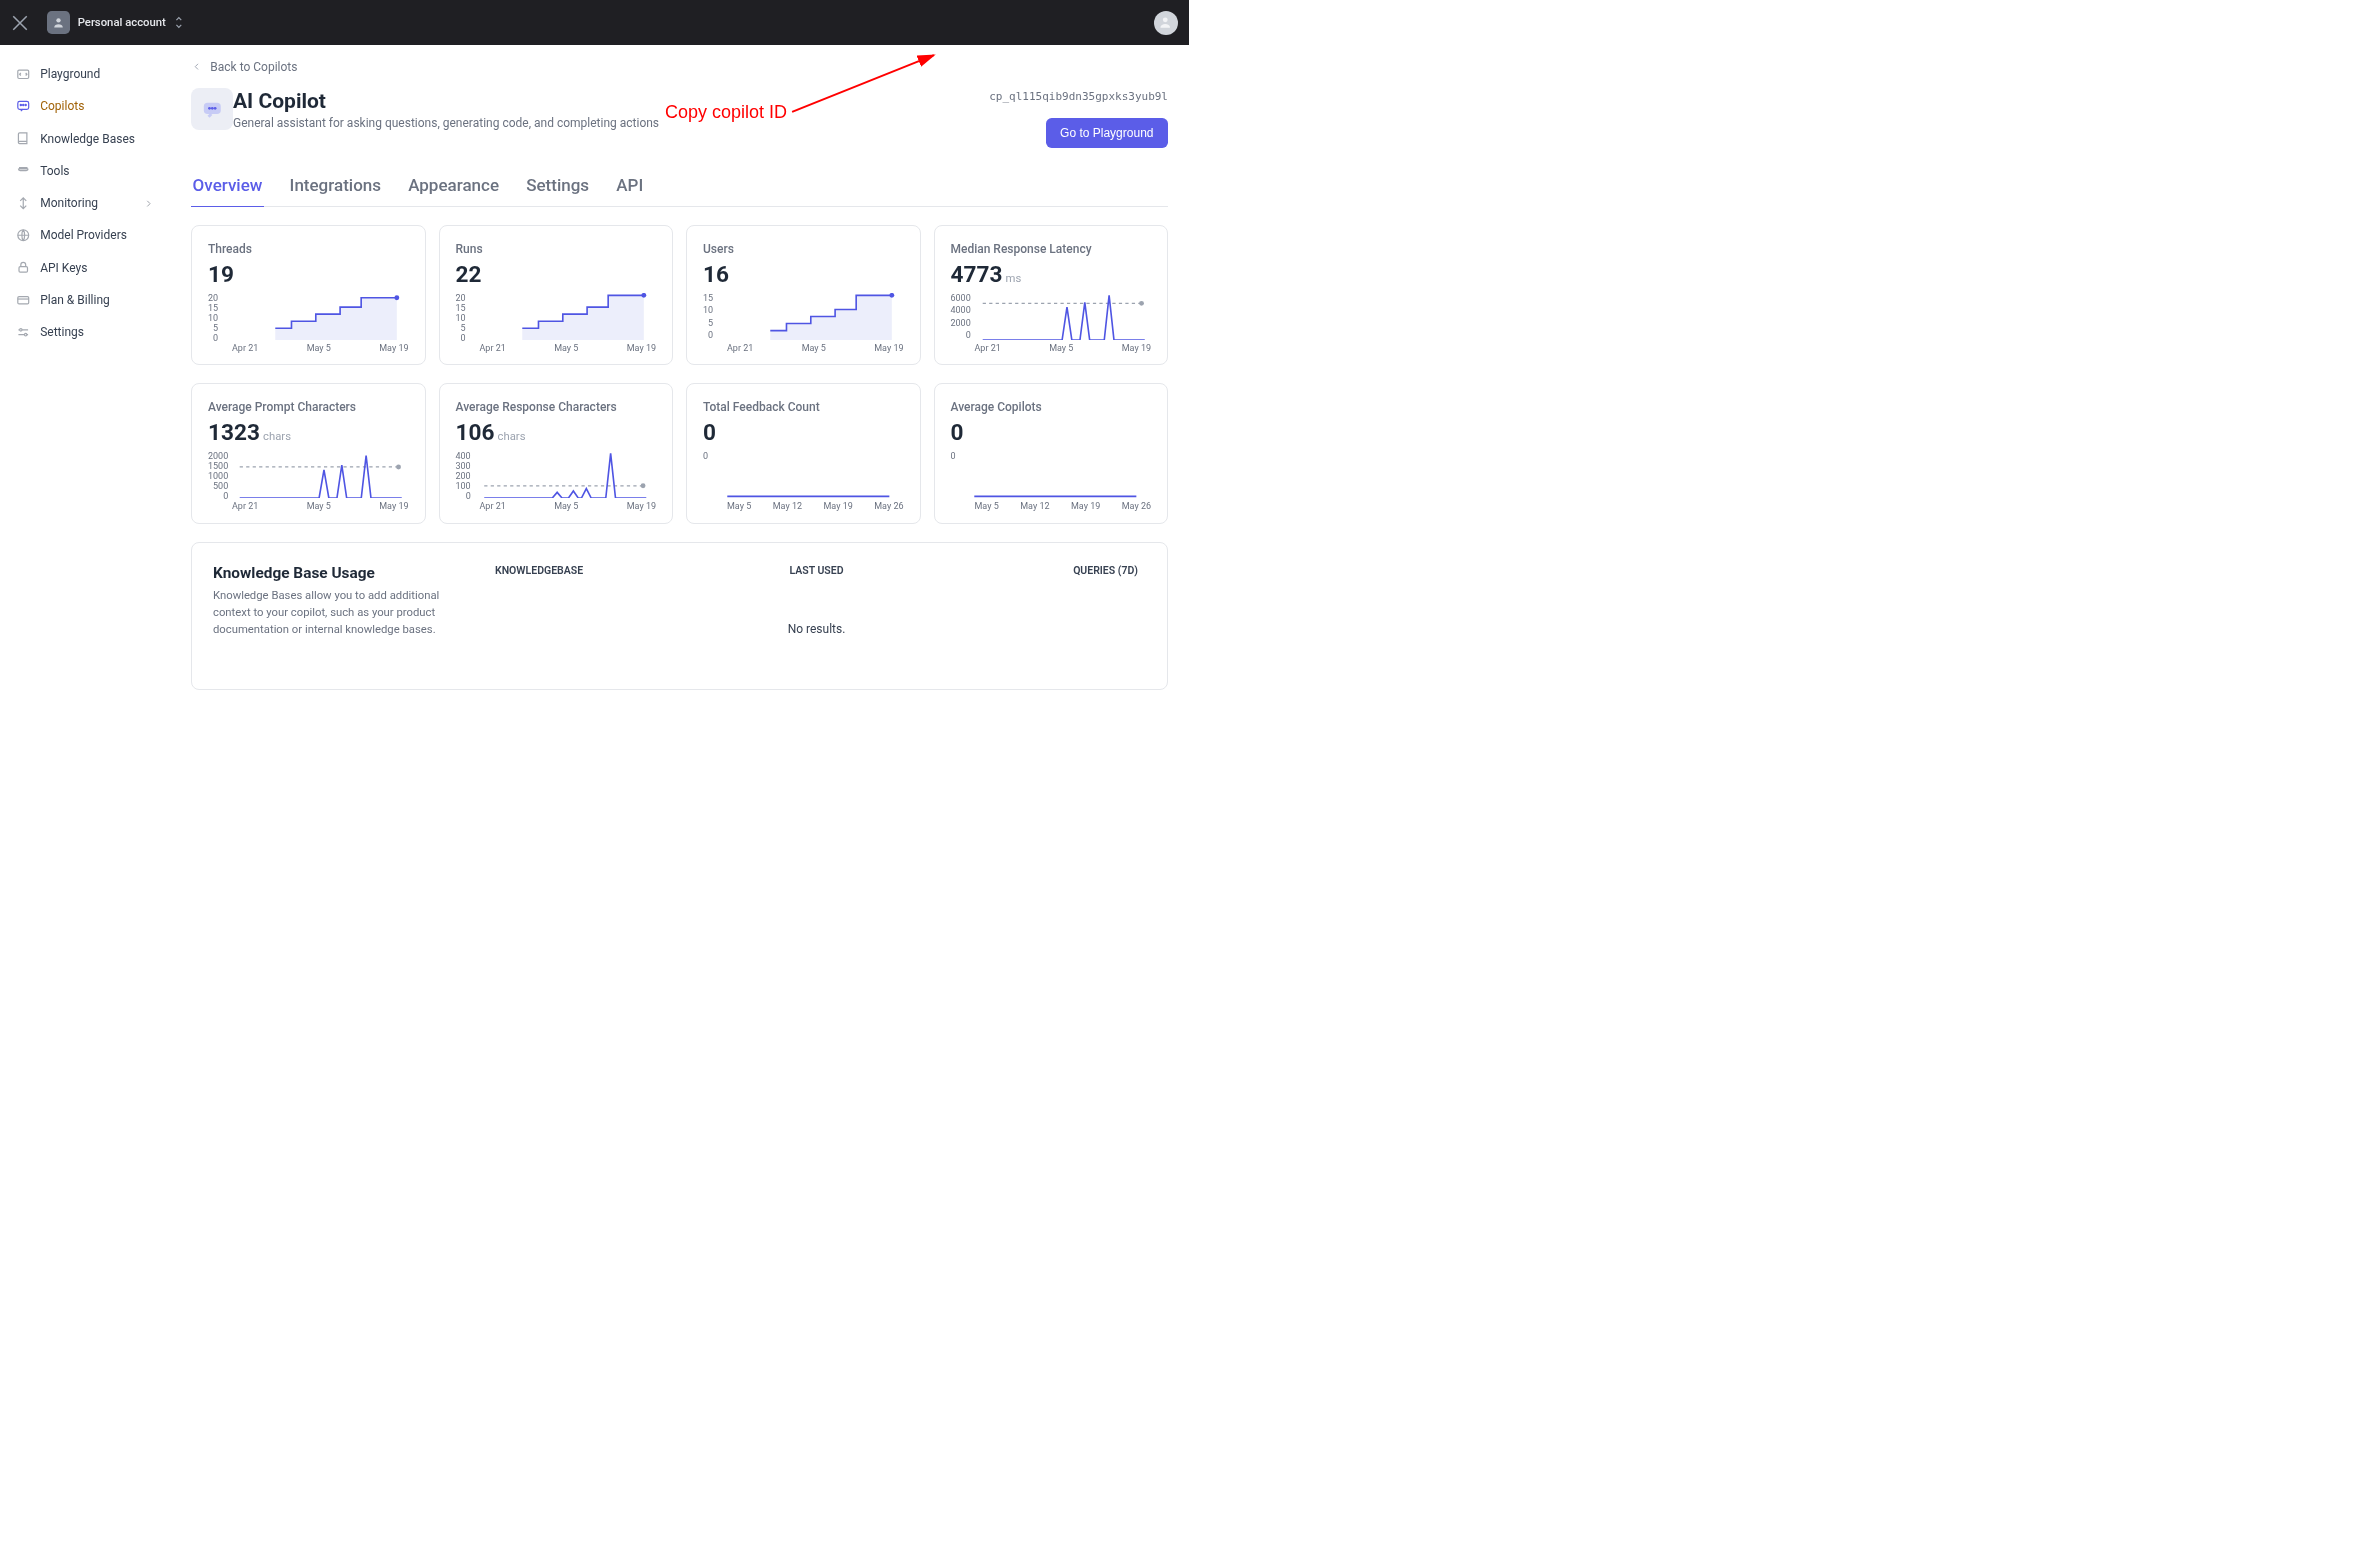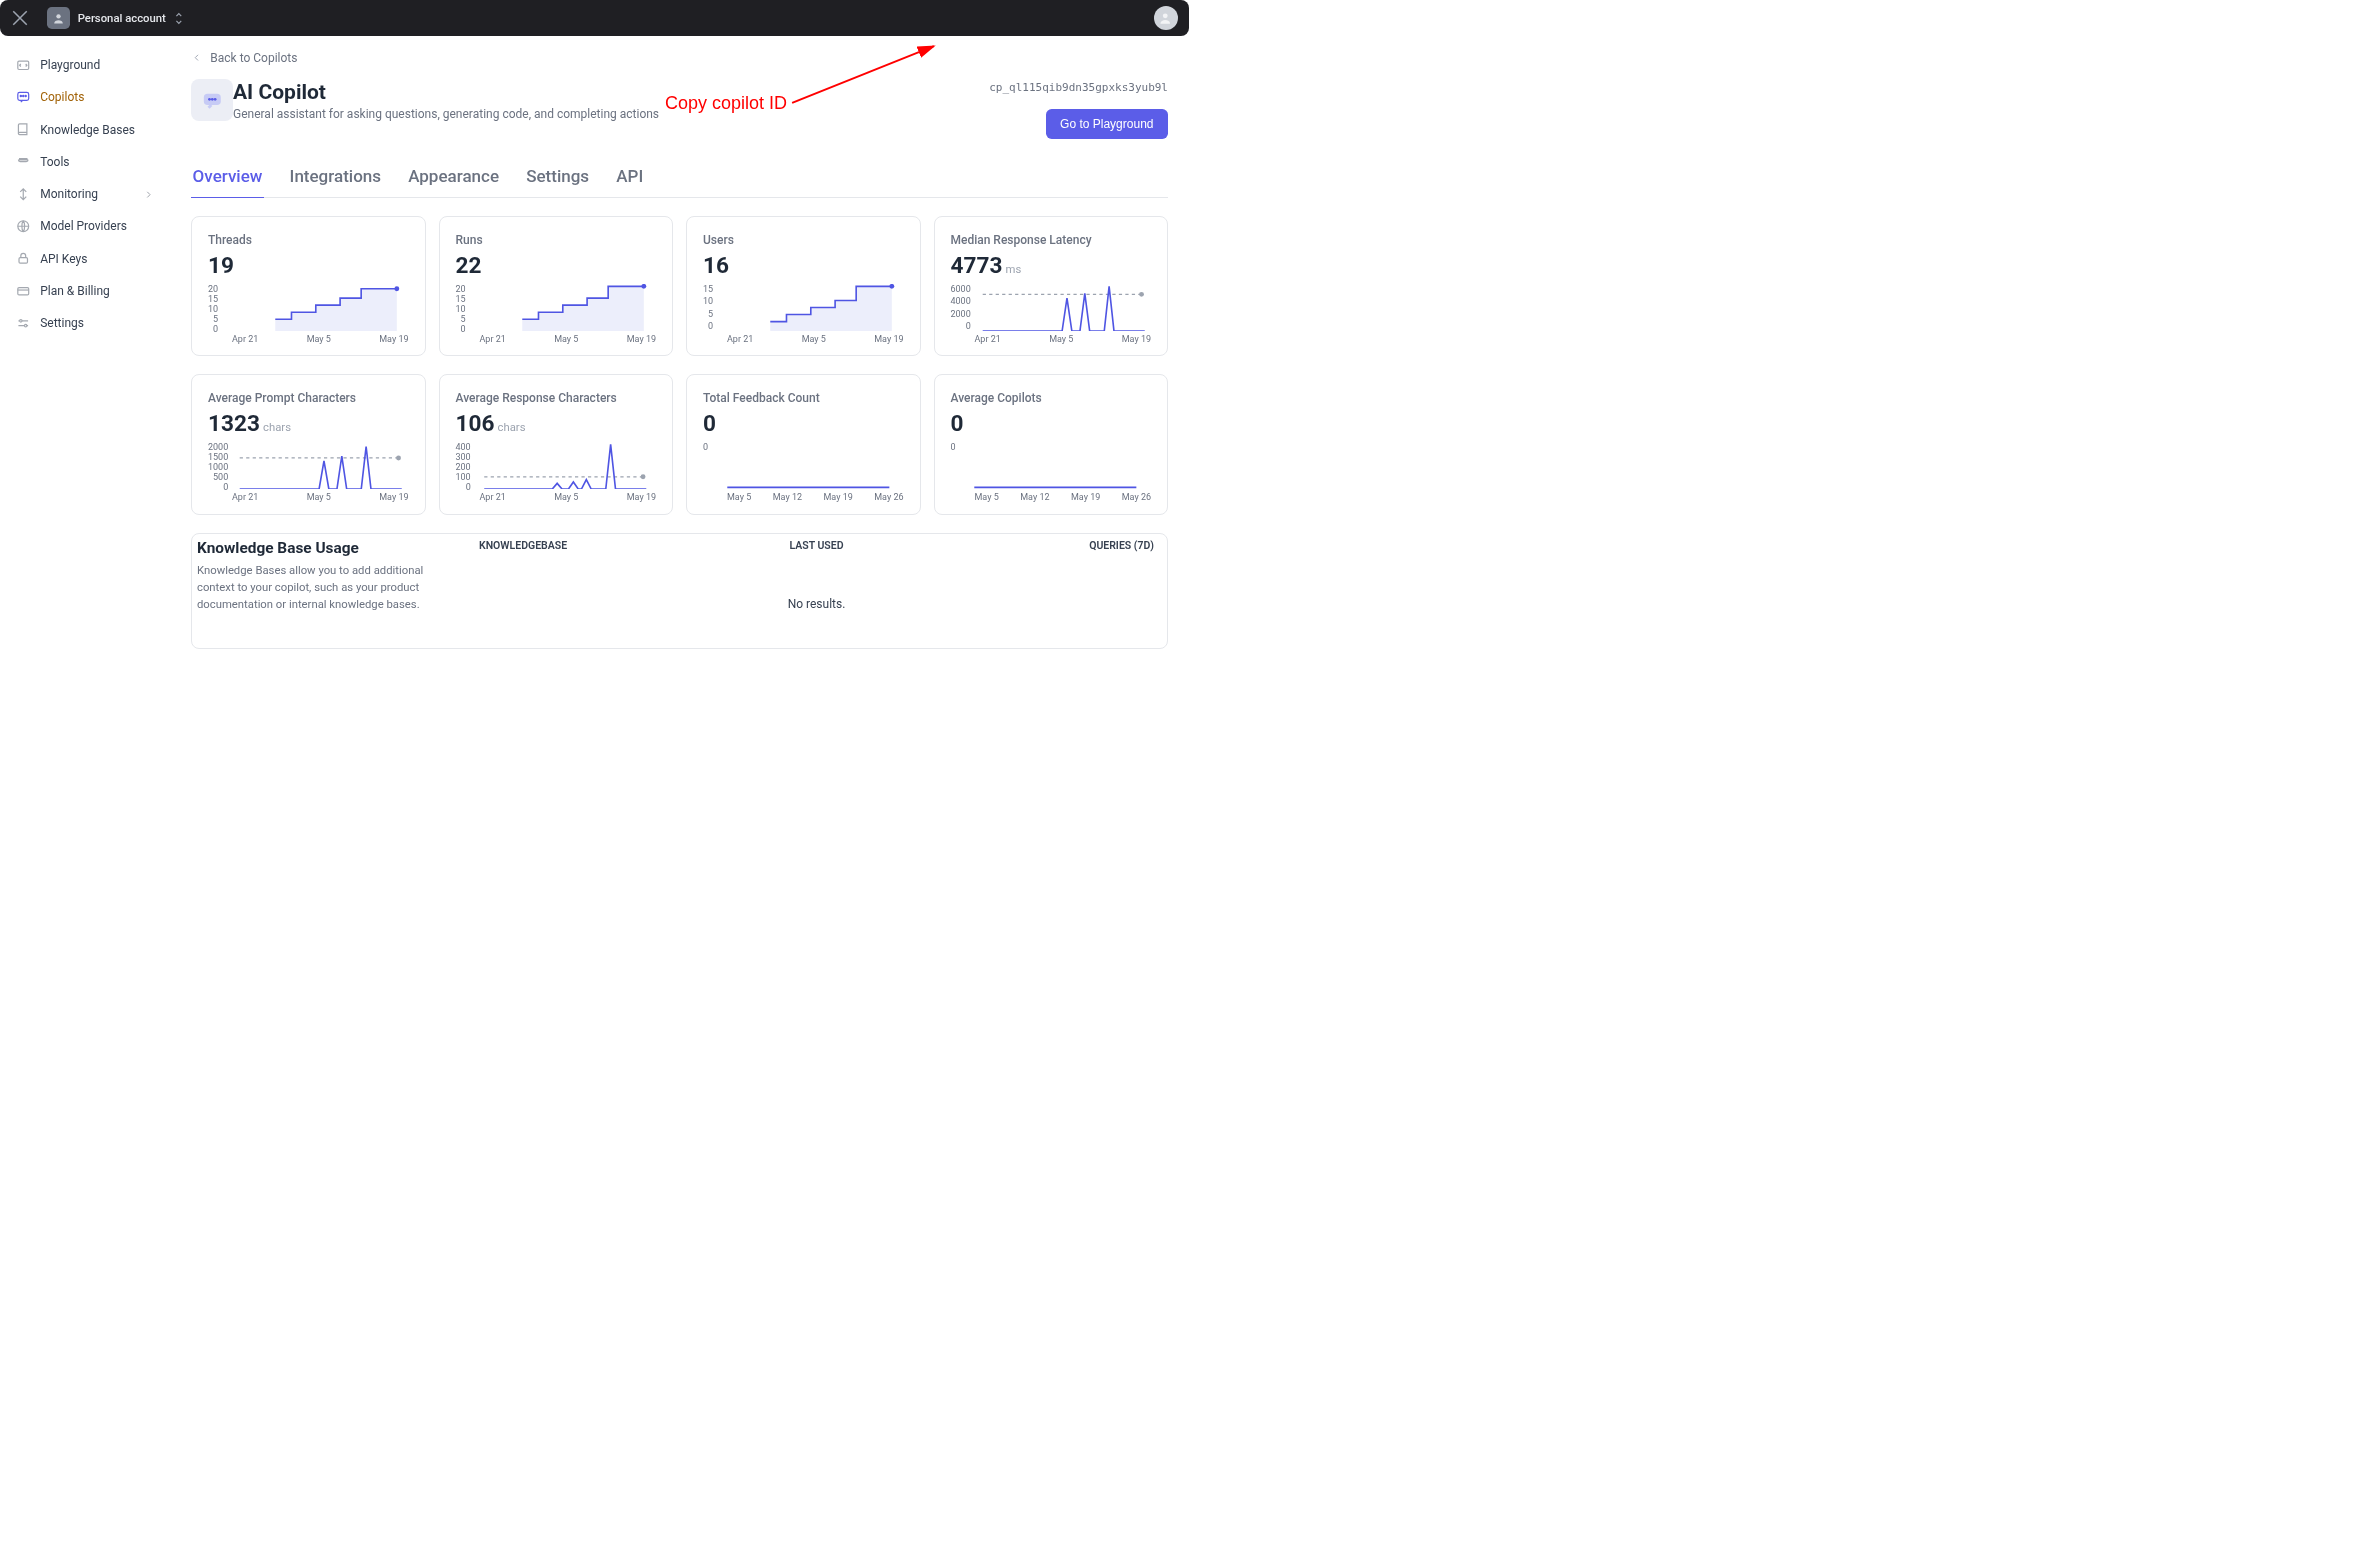--- a/index.html
+++ b/index.html
@@ -1,17 +1,17 @@
 <!DOCTYPE html>
 <html style="font-size:13px"><head>
 <meta charset="utf-8">
 <style>
 * { box-sizing: border-box; margin: 0; padding: 0; }
 body { font-family: -apple-system, BlinkMacSystemFont, "Segoe UI", Roboto, sans-serif; background: #fff; color: #1f2937; width: 1189px; }
-.topbar { background: #1f1f23; height: 36px; display: flex; align-items: center; padding: 0 11.3px; justify-content: space-between; border-radius: 8px; }
+.topbar { background: #1f1f23; height: 45px; display: flex; align-items: center; padding: 0 11.3px; justify-content: space-between; }
 .topbar-left { display: flex; align-items: center; gap: 11.3px; }
 .logo { width: 18px; height: 18px; }
 .account-switch { display: flex; align-items: center; gap: 8px; color: #e5e7eb; font-size: 11.3px; font-weight: 500; cursor: pointer; padding: 3.2px 6.5px; border-radius: 4.8px; }
 .account-avatar-sm { width: 22.6px; height: 22.6px; background: #6b7280; border-radius: 4.8px; display: flex; align-items: center; justify-content: center; }
 .avatar-circle { width: 24px; height: 24px; background: #d1d5db; border-radius: 50%; display: flex; align-items: center; justify-content: center; }
 .layout { display: flex; }
 .sidebar { width: 170px; padding: 14.5px 8px; flex-shrink: 0; }
 .nav-item { display: flex; align-items: center; gap: 9.7px; padding: 7.3px 8px; font-size: 12px; color: #374151; border-radius: 4.8px; cursor: pointer; margin-bottom: 3.2px; position: relative; }
 .nav-item.active { color: #a16207; }
 .nav-icon { width: 14.5px; height: 14.5px; opacity: 0.45; flex-shrink: 0; }
@@ -33,21 +33,21 @@
 .card-grid { display: grid; grid-template-columns: repeat(4, 1fr); gap: 13px; margin-top: 18px; }
 .card { border: 0.8px solid #e5e7eb; border-radius: 8px; padding: 16px 16px 11.3px 16px; }
 .card-title { color: #6b7280; font-size: 12px; font-weight: 500; margin-bottom: 4.8px; }
 .card-value { font-size: 22.6px; font-weight: 700; display: inline-block; }
 .card-unit { font-size: 11.3px; color: #9ca3af; margin-left: 3.2px; }
 .chart-wrap { display: flex; gap: 4.8px; margin-top: 4.8px; }
 .y-axis { display: flex; flex-direction: column; justify-content: space-between; font-size: 9px; color: #6b7280; text-align: right; height: 47px; }
 .chart-area { flex: 1; }
 .chart-svg { width: 100%; height: 47px; display: block; }
 .x-axis { display: flex; justify-content: space-between; font-size: 9px; color: #6b7280; padding: 3.2px 0 0 24px; }
-.kb-section { border: 0.8px solid #e5e7eb; border-radius: 8px; padding: 5px; margin-top: 18px; display: flex; gap: 32px; }
+.kb-section { border: 0.8px solid #e5e7eb; border-radius: 8px; padding: 21px; margin-top: 18px; display: flex; gap: 32px; }
 .kb-left { width: 242px; flex-shrink: 0; }
 .kb-title { font-size: 15.4px; font-weight: 700; margin-bottom: 6.5px; }
 .kb-desc { font-size: 11.3px; color: #6b7280; line-height: 1.5; }
 .kb-table { flex: 1; }
 .kb-header { display: flex; justify-content: space-between; font-size: 10.5px; font-weight: 600; color: #374151; padding: 0 8px 13px 8px;}
 .kb-header > div { flex: 1; text-align: left; }
 .kb-empty { text-align: center; color: #374151; font-size: 12px; padding: 32px 0; }
 .annotation { position: absolute; color: #ff0000; font-size: 18px; font-family: Arial; pointer-events: none; }
 .arrow-svg { position: absolute; pointer-events: none; }
 </style>

